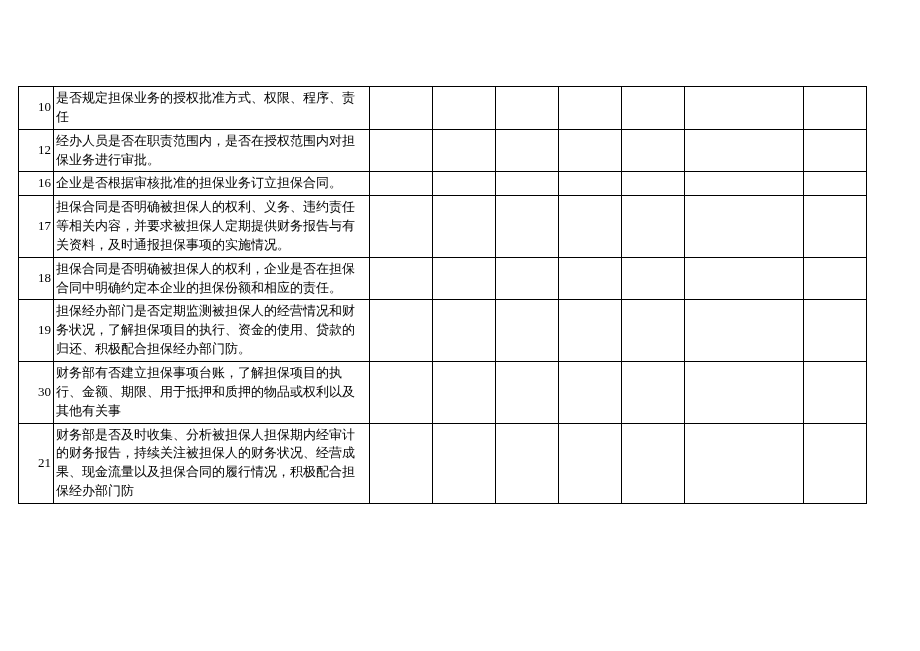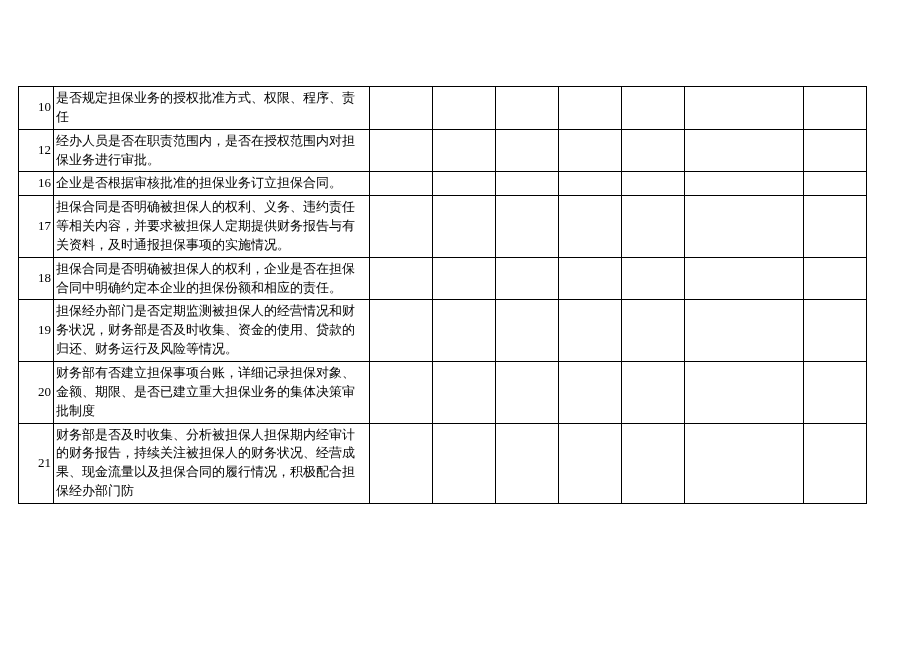--- a/index.html
+++ b/index.html
@@ -109,32 +109,32 @@
           <td></td>
           <td></td>
           <td></td>
           <td></td>
           <td></td>
           <td></td>
           <td></td>
         </tr>
         <tr>
           <td class="num">19</td>
-          <td class="desc">担保经办部门是否定期监测被担保人的经营情况和财务状况，财务部是否及时收集、资金的使用、贷款的归还、财务运行及风险等情况。</td>
+          <td class="desc">担保经办部门是否定期监测被担保人的经营情况和财务状况，了解担保项目的执行、资金的使用、贷款的归还、积极配合担保经办部门防。</td>
           <td></td>
           <td></td>
           <td></td>
           <td></td>
           <td></td>
           <td></td>
           <td></td>
         </tr>
         <tr>
-          <td class="num">20</td>
-          <td class="desc">财务部有否建立担保事项台账，详细记录担保对象、金额、期限、是否已建立重大担保业务的集体决策审批制度</td>
+          <td class="num">30</td>
+          <td class="desc">财务部有否建立担保事项台账，了解担保项目的执行、金额、期限、用于抵押和质押的物品或权利以及其他有关事</td>
           <td></td>
           <td></td>
           <td></td>
           <td></td>
           <td></td>
           <td></td>
           <td></td>
         </tr>
         <tr>
           <td class="num">21</td>

